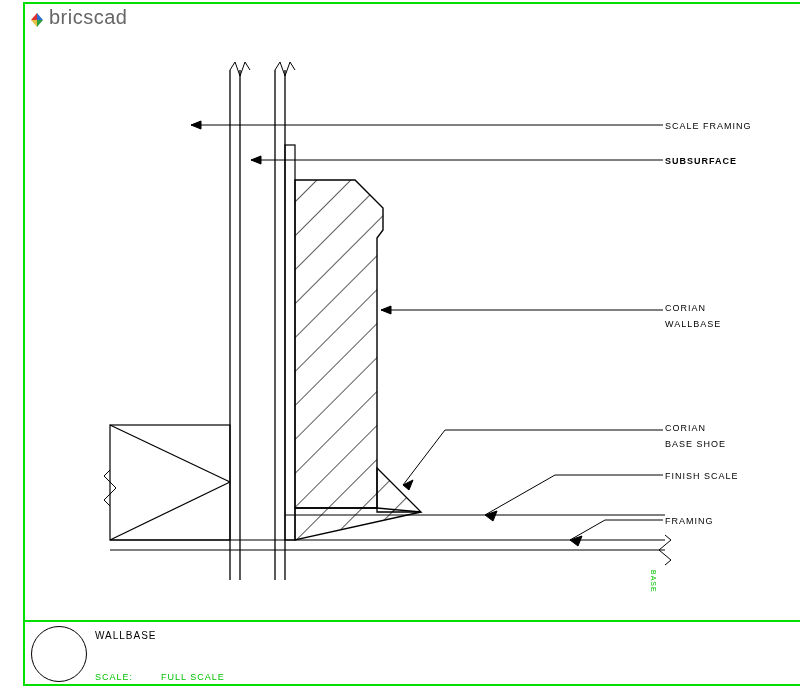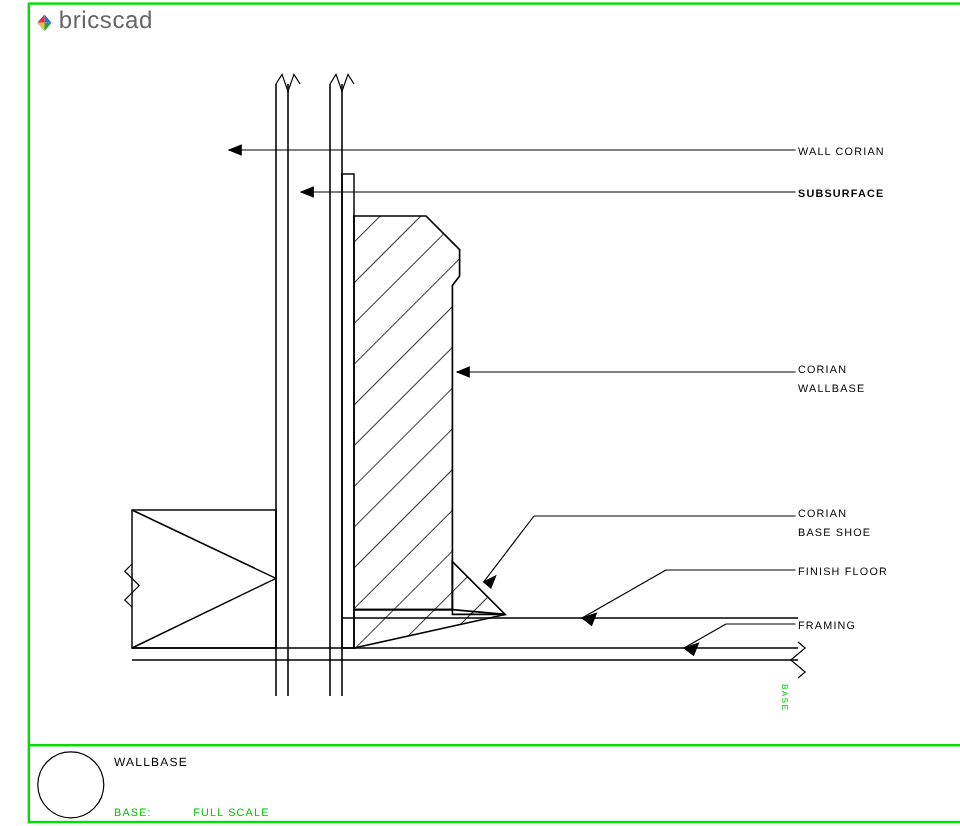--- a/index.html
+++ b/index.html
@@ -188,29 +188,29 @@
         <line x1="530" y1="445" x2="460" y2="485"></line>
         <polygon points="460,485 472,481 468,491"></polygon>
 
         <line x1="638" y1="490" x2="580" y2="490"></line>
         <line x1="580" y1="490" x2="545" y2="510"></line>
         <polygon points="545,510 557,506 553,516"></polygon>
       </g>
     </svg>
   </div>
 
-  <div class="callout" style="left:644px; top:118px;">WALL CORIAN</div>
+  <div class="callout" style="left:644px; top:118px;">SCALE FRAMING</div>
   <div class="callout" style="left:644px; top:153px;font-weight:bold;">SUBSURFACE</div>
   <div class="callout" style="left:644px; top:300px;">CORIAN
 WALLBASE</div>
   <div class="callout" style="left:644px; top:420px;">CORIAN
 BASE SHOE</div>
-  <div class="callout" style="left:644px; top:468px;">FINISH FLOOR</div>
+  <div class="callout" style="left:644px; top:468px;">FINISH SCALE</div>
   <div class="callout" style="left:644px; top:513px;">FRAMING</div>
 
   <div class="title-divider"></div>
   <div class="title-circle"></div>
   <div class="title-text">WALLBASE</div>
-  <div class="scale-label">BASE:</div>
+  <div class="scale-label">SCALE:</div>
   <div class="scale-value">FULL SCALE</div>
 
   <div class="side-text">BASE</div>
 </div>
 
 </body></html>

